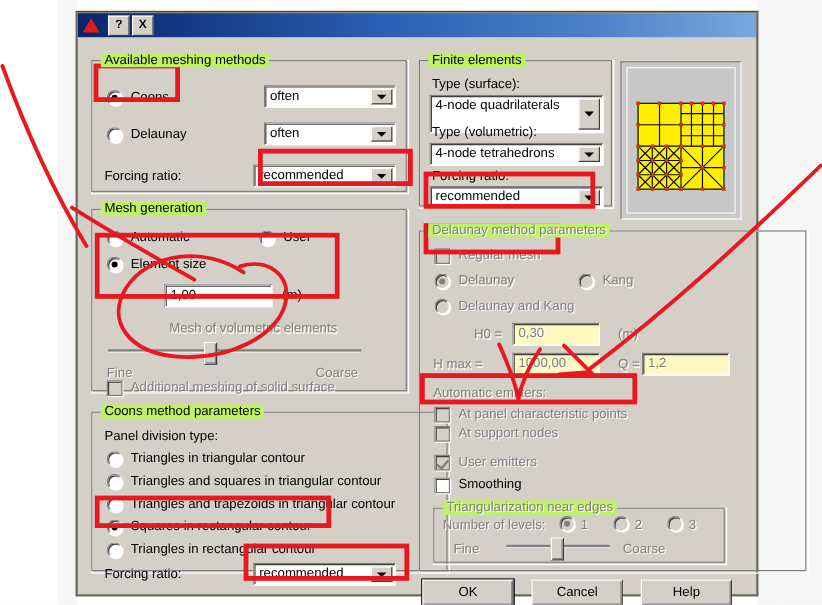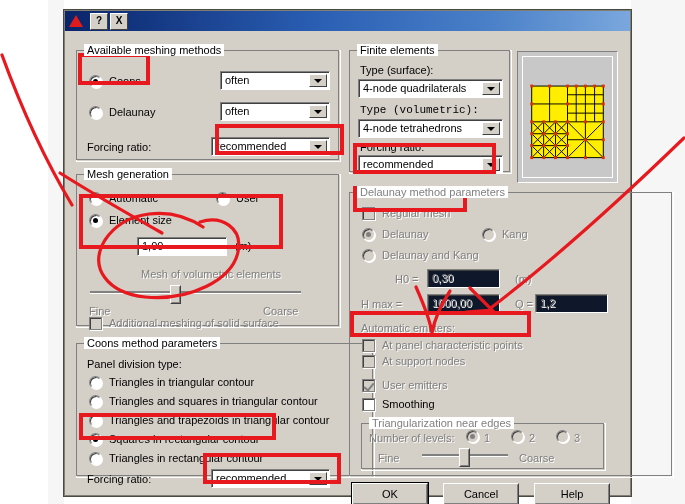--- a/index.html
+++ b/index.html
@@ -45,21 +45,21 @@
   }
   #client{position:absolute;left:0;top:20px;width:565px;height:464px;}
 
   
   .grp{position:absolute;border:1px solid #ffffff;box-sizing:border-box;}
   .grp::before{
     content:"";position:absolute;left:-1px;top:-1px;right:1px;bottom:1px;
     border:1px solid #808080;pointer-events:none;
   }
   .grp > .leg{
-    position:absolute;top:-7px;left:7px;background:#ffffff;padding:0 3px;
+    position:absolute;top:-7px;left:7px;background:#bef264;padding:0 3px;
     font-size:11px;color:#000;white-space:nowrap;z-index:3;
   }
   .grp.dis > .leg{color:#808080;text-shadow:1px 1px 0 #fff;}
 
   
   .lbl{position:absolute;font-size:11px;white-space:nowrap;}
   .lbl.dis{color:#808080;text-shadow:1px 1px 0 #ffffff;}
 
   .radio{position:absolute;width:13px;height:13px;border-radius:50%;
     background:#fff;border:1px solid #808080;border-right-color:#fff;border-bottom-color:#fff;
@@ -85,21 +85,21 @@
   .combo .val{position:absolute;left:4px;top:2px;font-size:11px;white-space:nowrap;}
   .combo .arw{position:absolute;right:2px;top:2px;width:16px;bottom:2px;background:#d4d0c8;
     border:1px solid #fff;border-right-color:#404040;border-bottom-color:#404040;}
   .combo .arw::after{content:"";position:absolute;left:4px;top:50%;margin-top:-2px;
     border-left:4px solid transparent;border-right:4px solid transparent;border-top:4px solid #000;}
 
   .txt{position:absolute;background:#fff;border:1px solid #808080;
     border-right-color:#fff;border-bottom-color:#fff;box-sizing:border-box;
     box-shadow:inset 1px 1px 0 #404040;font-size:11px;}
   .txt span{position:absolute;left:4px;top:2px;white-space:nowrap;}
-  .txt.dis{background:#0f172a;}
+  .txt.dis{background:#fef9c3;}
   .txt.dis span{color:#808080;text-shadow:1px 1px 0 #fff;}
 
   .slider{position:absolute;}
   .slider .trk{position:absolute;left:0;right:0;top:6px;height:2px;
     background:#808080;border-bottom:1px solid #fff;}
   .slider .thumb{position:absolute;top:0;width:11px;height:19px;background:#d4d0c8;
     border:1px solid #fff;border-right-color:#404040;border-bottom-color:#404040;
     box-sizing:border-box;}
   .slider .thumb::after{content:"";position:absolute;left:0;top:0;right:0;bottom:0;
     border:1px solid #d4d0c8;border-right-color:#808080;border-bottom-color:#808080;}
@@ -214,25 +214,25 @@
     <span class="lbl" style="left:22px;top:442px;">Forcing ratio:</span>
     <div class="combo" style="left:146px;top:438px;width:119px;height:19px;">
       <span class="val">recommended</span>
       <span class="arw"></span>
     </div>
 
     <div class="grp" style="left:284px;top:19px;width:163px;height:124px;">
       <span class="leg">Finite elements</span>
     </div>
     <span class="lbl" style="left:295px;top:33px;">Type (surface):</span>
-    <div class="combo" style="left:293px;top:48px;width:145px;height:19px;">
+    <div class="combo" style="left:293px;top:48px;width:145px;height:32px;">
       <span class="val">4-node quadrilaterals</span>
       <span class="arw"></span>
     </div>
-    <span class="lbl" style="left:295px;top:73px;font-family:Liberation Mono, monospace;">Type (volumetric):</span>
+    <span class="lbl" style="left:295px;top:73px;">Type (volumetric):</span>
     <div class="combo" style="left:293px;top:88px;width:145px;height:19px;">
       <span class="val">4-node tetrahedrons</span>
       <span class="arw"></span>
     </div>
     <span class="lbl" style="left:295px;top:110px;">Forcing ratio:</span>
     <div class="combo" style="left:293px;top:124px;width:145px;height:19px;">
       <span class="val">recommended</span>
       <span class="arw"></span>
     </div>
 

